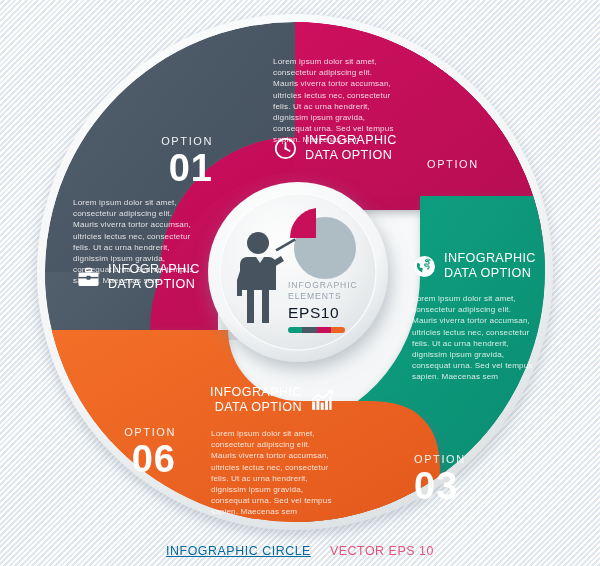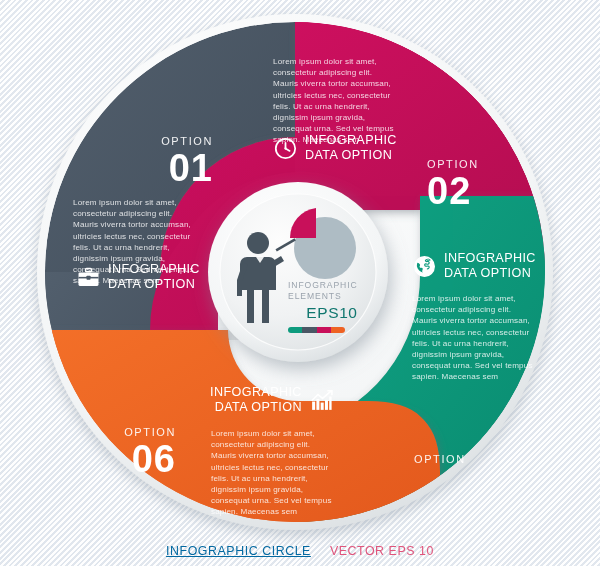--- a/index.html
+++ b/index.html
@@ -47,21 +47,21 @@
     font-size:12.6px;line-height:15px;letter-spacing:.4px;
     color:#ffffff;font-weight:400;white-space:nowrap;
   }
   .ico{width:25px;height:25px;flex:0 0 25px;}
 
   
   .center-txt{
     position:absolute;color:#9aa3ad;text-align:left;
   }
   .ct-l1,.ct-l2{font-size:8.6px;line-height:11px;letter-spacing:.9px;}
-  .ct-eps{font-size:15.5px;line-height:19px;letter-spacing:.6px;color:#0f766e;margin-top:1px;text-align:right;}
+  .ct-eps{font-size:15.5px;line-height:19px;letter-spacing:.6px;color:#0f172a;margin-top:1px;}
   .swatch{display:flex;width:57px;height:6px;border-radius:3px;overflow:hidden;margin-top:5px;}
   .swatch i{display:block;height:100%;flex:1;}
 
   
   .footer{
     position:absolute;left:0;right:0;bottom:8px;text-align:center;
     font-size:12.4px;letter-spacing:.55px;
   }
   .footer .a{color:#0369a1;text-decoration:underline;}
   .footer .b{color:#e0557c;margin-left:19px;}
@@ -242,41 +242,41 @@
       </svg>
     </span>
     <span>
       <span class="ttl" style="display:block">INFOGRAPHIC</span>
       <span class="ttl" style="display:block">DATA OPTION</span>
     </span>
   </div>
 
   <div class="lbl" style="left:427px;top:118px;width:78px;text-align:left;">
     <div class="opt-word">OPTION</div>
-    <div class="opt-num">02</div>
   </div>
 
   <div class="body-copy" style="left:273px;top:56px;width:124px;">Lorem ipsum dolor sit amet, consectetur adipiscing elit. Mauris viverra tortor accumsan, ultricies lectus nec, consectetur felis. Ut ac urna hendrerit, dignissim ipsum gravida, consequat urna. Sed vel tempus sapien. Maecenas sem</div>
 
   <div class="title-row" style="left:273px;top:133px;">
     <span class="ico">
       <svg viewBox="0 0 24 24" width="25" height="25">
         <circle cx="12" cy="12" r="9.3" fill="none" stroke="#fff" stroke-width="1.7"></circle>
         <path d="M12 6.6 V12 L16 14.3" fill="none" stroke="#fff" stroke-width="1.7" stroke-linecap="round"></path>
         <circle cx="12" cy="12" r="1.1" fill="#fff"></circle>
       </svg>
     </span>
     <span>
       <span class="ttl" style="display:block">INFOGRAPHIC</span>
       <span class="ttl" style="display:block">DATA OPTION</span>
     </span>
   </div>
 
   <div class="lbl" style="left:414px;top:413px;width:80px;text-align:left;">
     <div class="opt-word">OPTION</div>
+    <div class="opt-num">03</div>
   </div>
 
   <div class="title-row" style="left:412px;top:251px;">
     <span class="ico">
       <svg viewBox="0 0 24 24" width="25" height="25">
         <circle cx="12" cy="12" r="9.4" fill="#fff"></circle>
         <path d="M5.2 8.4 c2.2.6 3.1 1.9 2.3 3.1 -.8 1.2 .4 2 1.6 1.8 1.2-.2 1.6 1 .9 2.2 -.5.9-.2 1.8.7 2.4
                  -2.9-.6-5.2-2.8-5.9-5.6 -.2-1 -.1-2.6.4-3.9Z" fill="#0d9b7e"></path>
         <path d="M13.6 3.1 c1.6.3 3 1.1 4 2.3 -.9.5-2 .7-2.7.3 -.8-.5-1.9-.3-2 .5 -.1.8.8 1.2 1.6 1
                  1.4-.3 2.3.6 1.9 1.7 -.3.9-1.4 1.1-2.4.7 -1.1-.4-2 .2-1.8 1.2 .2 1 1.5 1.1 2.4.8

